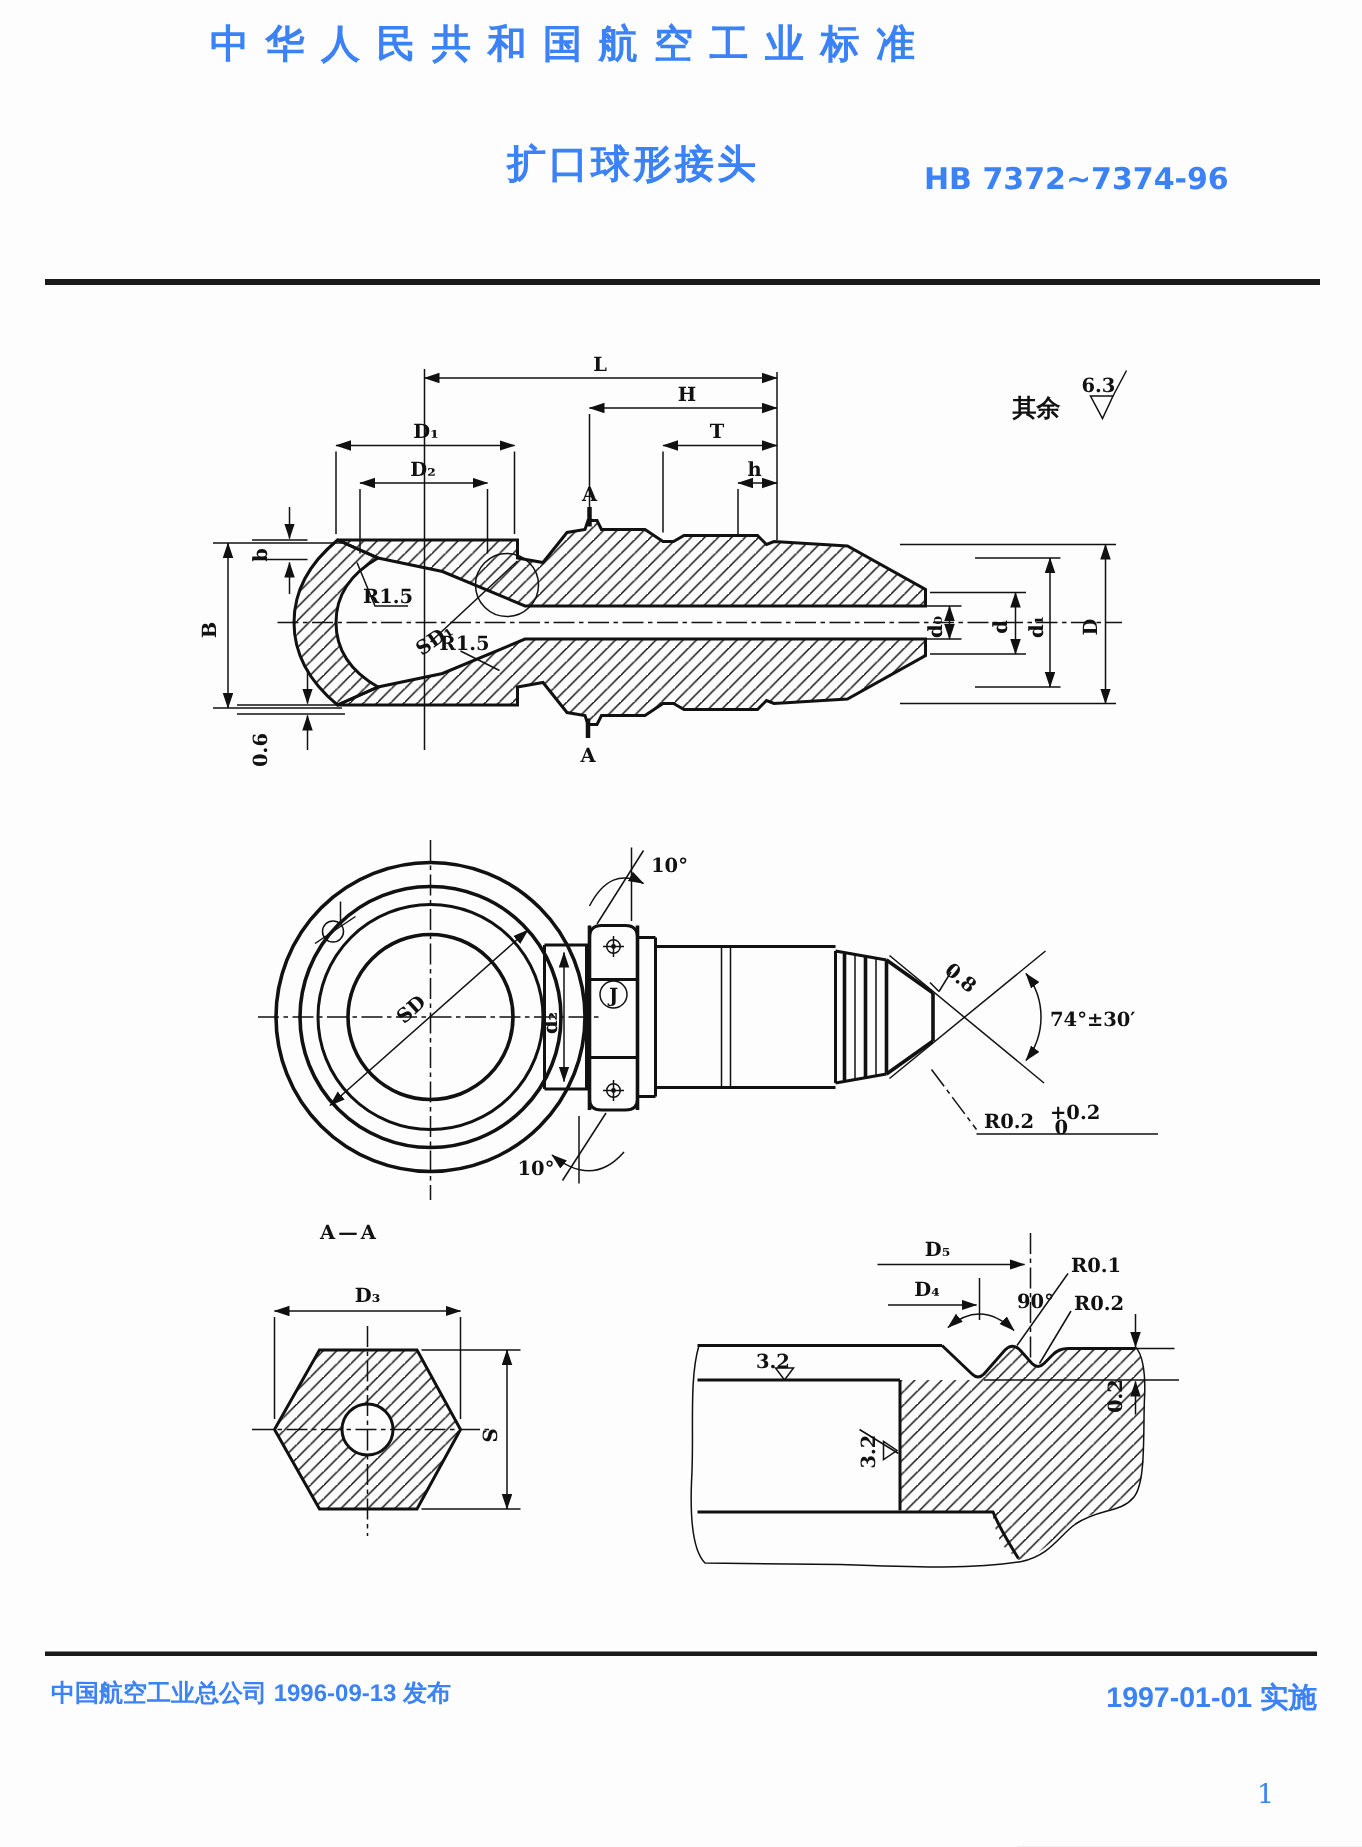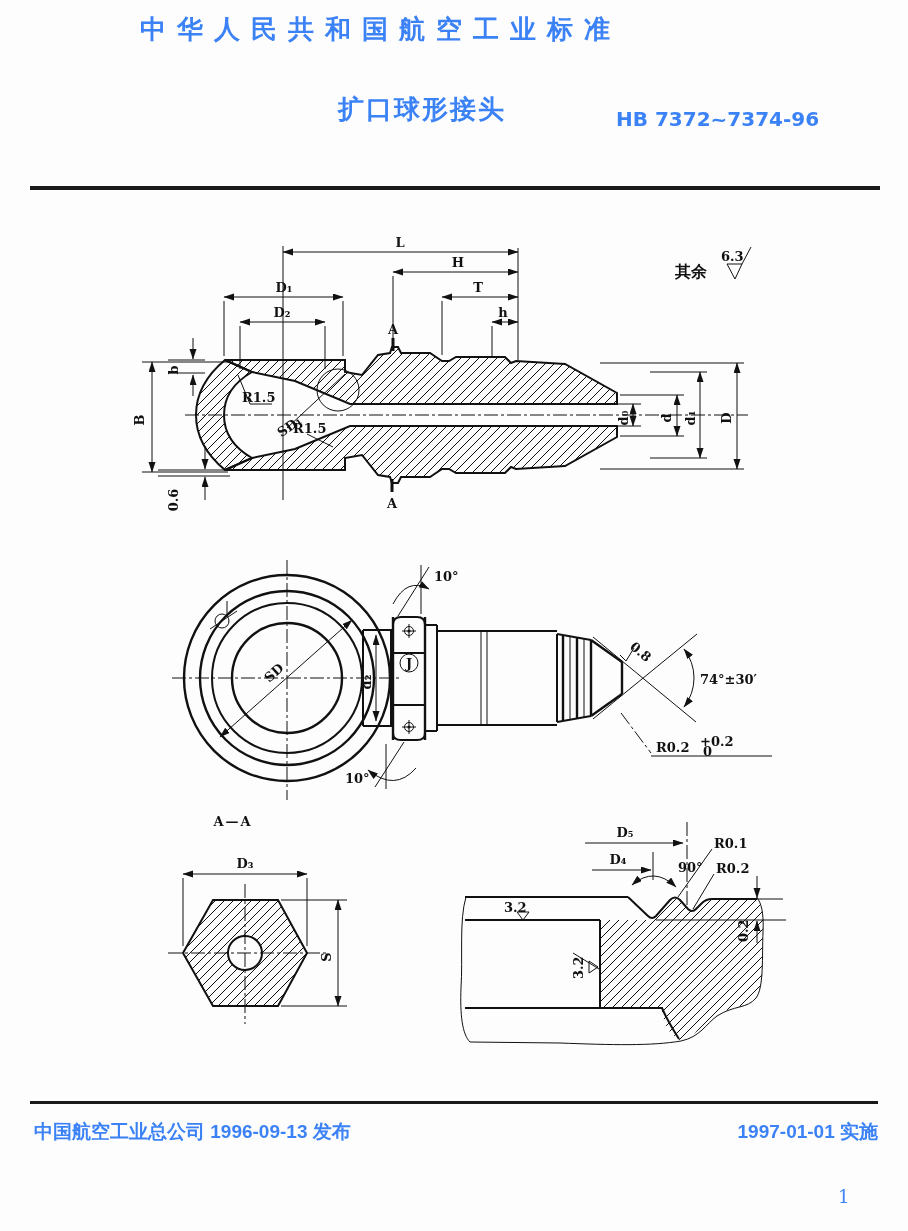--- a/index.html
+++ b/index.html
@@ -6,21 +6,21 @@
   .page{position:relative;width:908px;height:1231px;background:#fdfdfd;overflow:hidden;
         font-family:"Liberation Sans","DejaVu Sans",sans-serif;color:#3b82f6;}
   .abs{position:absolute;}
   .title1{left:140px;top:12px;font-size:26px;font-weight:bold;letter-spacing:11px;white-space:nowrap;}
   .title2{left:338px;top:92px;font-size:26px;font-weight:bold;letter-spacing:2px;white-space:nowrap;text-align:right;}
   .code{left:616px;top:95px;font-size:20px;font-weight:bold;white-space:nowrap;
         font-family:"DejaVu Sans","Liberation Sans",sans-serif;margin-top:12px;}
   .rule{position:absolute;background:#1a1a1a;}
   .rule.top{left:30px;top:186px;width:850px;height:4px;}
   .rule.bottom{left:30px;top:1101px;width:848px;height:3px;}
-  .footL{left:34px;top:1119px;font-size:19px;font-weight:bold;white-space:nowrap;}
+  .footL{left:34px;top:1119px;font-size:16px;font-weight:bold;white-space:nowrap;}
   .footR{right:30px;top:1119px;font-size:19px;font-weight:bold;white-space:nowrap;text-align:center;}
   .pageno{left:838px;top:1186px;font-size:18px;font-family:"DejaVu Serif",serif;}
   svg .t{stroke:none;fill:#111;font-family:"DejaVu Serif","DejaVu Sans",serif;font-weight:bold;font-size:13px;}
   svg .tc{stroke:none;fill:#111;font-family:"Liberation Sans","DejaVu Sans",sans-serif;font-weight:bold;}
   svg .thin{stroke:#111;stroke-width:1;fill:none;}
   svg .med{stroke:#111;stroke-width:2;fill:none;}
   svg .thick{stroke:#111;stroke-width:2.4;fill:none;}
   svg .cl{stroke:#111;stroke-width:1;fill:none;stroke-dasharray:14 3 3 3;}
   svg .hat{fill:url(#hp);stroke:#111;stroke-width:2;}
 </style>

